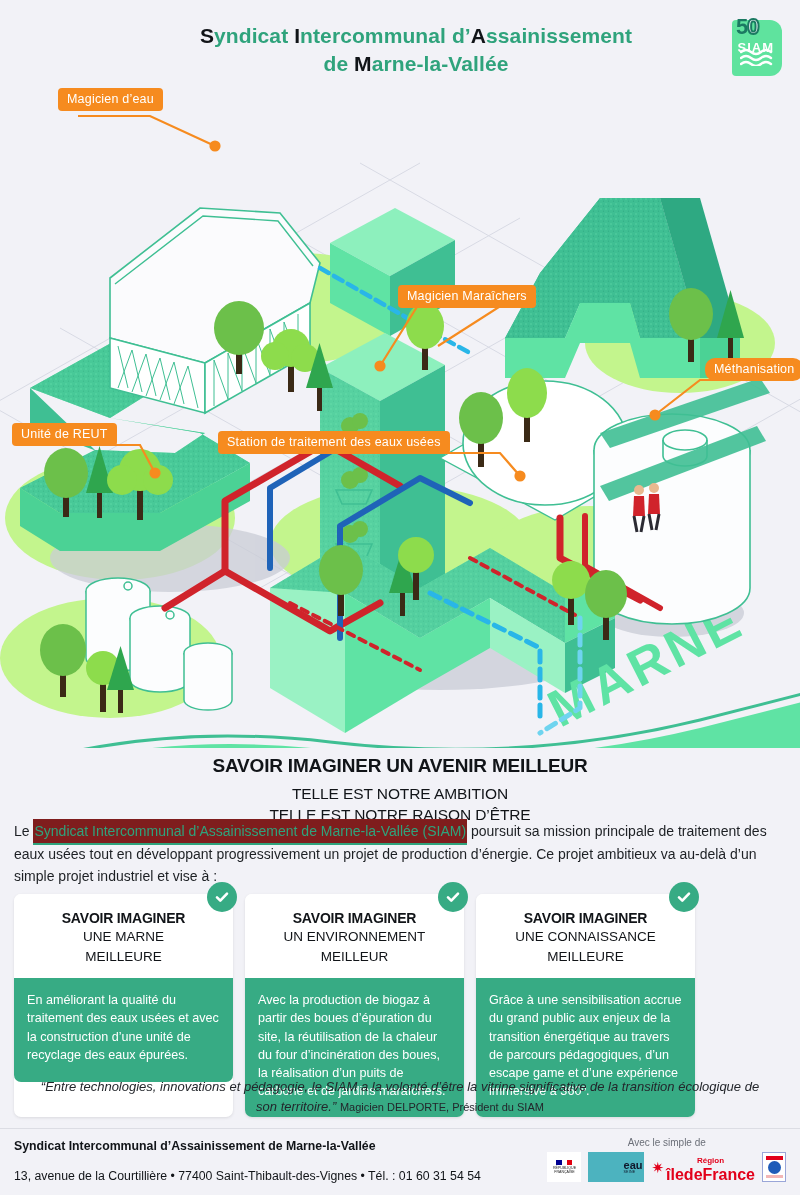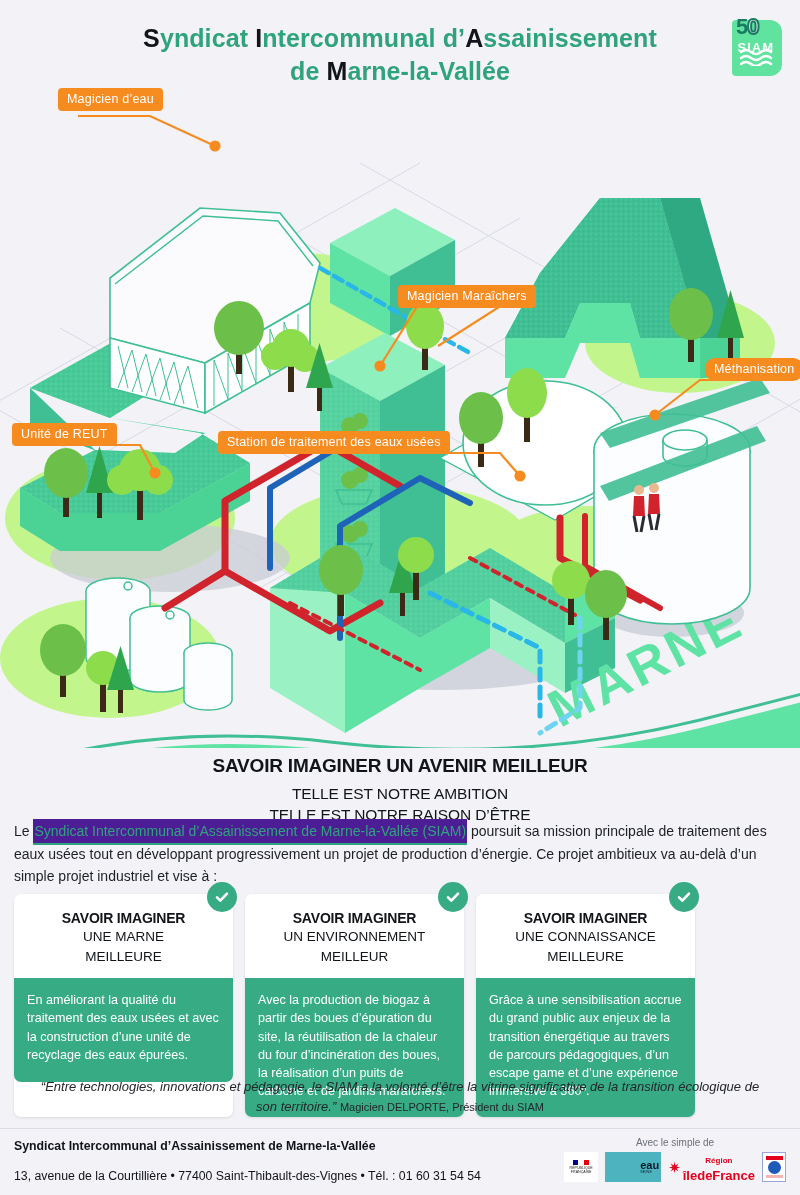--- a/index.html
+++ b/index.html
@@ -5,22 +5,22 @@
   * { box-sizing: border-box; margin:0; padding:0; }
   body {
     width: 800px; height: 1195px;
     background: #f2f2f7;
     font-family: "Liberation Sans", sans-serif;
     overflow: hidden; position: relative;
   }
 
   
   .header { position:absolute; top:0; left:0; width:800px; height:95px; }
-  .title-block { position:absolute; left:120px; top:22px; width:560px; text-align:center;
-    font-size:25px; font-weight:bold; line-height:1.32; color:#2fa37c; letter-spacing:0.1px;}
+  .title-block { position:absolute; left:136px; top:22px; width:560px; text-align:center;
+    font-size:21px; font-weight:bold; line-height:1.32; color:#2fa37c; letter-spacing:0.1px;}
   .title-block .cap { color:#111418; }
   .logo { position:absolute; right:18px; top:14px; width:62px; height:62px; }
   .logo .sq { position:absolute; right:0; top:6px; width:50px; height:56px;
     background:#5fe39e; border-radius:4px 12px 12px 4px; }
   .logo .fifty { position:absolute; left:16px; top:0px; font-size:22px; font-weight:bold;
     color:#1b7a62; z-index:3; letter-spacing:-1px; }
   .logo .fifty .zero { display:inline-block; color:#eef0f6; -webkit-text-stroke:2px #1b7a62;}
   .logo .siam-txt { position:absolute; right:8px; top:26px; color:#fff; font-size:13px;
     font-weight:bold; letter-spacing:1px; z-index:4;}
   .logo .waves { position:absolute; right:6px; bottom:10px; z-index:4; }
@@ -31,21 +31,21 @@
 
   .tag { position:absolute; background:#f68b1f; color:#fff; font-size:12.5px;
     padding:4px 9px 5px; border-radius:4px; white-space:nowrap; letter-spacing:0.2px; }
 
   
   .msg { position:absolute; top:755px; left:0; width:800px; text-align:center; }
   .msg h2 { font-size:19px; font-weight:bold; color:#111418; letter-spacing:-0.2px; }
   .msg .sub { font-size:15.5px; color:#111418; line-height:1.33; margin-top:7px; letter-spacing:-0.1px;}
   .para { position:absolute; top:820px; left:14px; width:775px; font-size:14px;
     color:#1d2024; line-height:1.62; text-align:left; }
-  .hl { color:#2fa37c; background:#4c1d95; border-bottom:2px solid #2fa37c; padding:4px 1px; }
+  .hl { color:#2fa37c; background:#7f1d1d; border-bottom:2px solid #2fa37c; padding:4px 1px; }
 
   
   .cards { position:absolute; top:894px; left:14px; width:772px; display:flex; gap:12px; }
   .card { position:relative; width:219px; border-radius:7px; background:#fff;
     box-shadow:0 1px 3px rgba(0,0,0,.10); overflow:visible; }
   .card .head { padding:16px 10px 13px; text-align:center; background:#fff; border-radius:7px 7px 0 0;}
   .card .head .l1 { font-size:14px; font-weight:bold; color:#111418; letter-spacing:-0.2px;}
   .card .head .l2 { font-size:13.5px; color:#111418; line-height:1.3; margin-top:2px;}
   .card .body { background:#37ab84; color:#fff; font-size:12.6px; line-height:1.45;
     padding:13px 13px 16px; border-radius:0 0 7px 7px; min-height:104px; }
@@ -77,21 +77,21 @@
   .lg-rf .flag i { flex:1; }
   .lg-eau { width:56px; height:30px; background:#4cb3bf; color:#0f172a;
     display:flex; align-items:center; justify-content:flex-end; padding-right:2px;}
   .lg-eau .t { text-align:left; line-height:1; }
   .lg-eau .t b { font-size:11px; display:block; }
   .lg-eau .t i { font-size:3.6px; display:block; font-style:normal; letter-spacing:.2px;}
   .lg-idf { display:flex; align-items:center; gap:2px; }
   .lg-idf .star { color:#e2001a; font-size:15px; line-height:1;}
   .lg-idf .t { line-height:1.05; }
   .lg-idf .t .r { font-size:8px; color:#e2001a; font-weight:bold; }
-  .lg-idf .t .f { font-size:13px; color:#e2001a; font-weight:bold; }
+  .lg-idf .t .f { font-size:16px; color:#e2001a; font-weight:bold; }
   .lg-ademe { width:24px; height:30px; border:1px solid #9aa6d8; background:#fff;
     display:flex; flex-direction:column; align-items:center; justify-content:center; gap:1px;}
   .lg-ademe .bar { width:17px; height:4px; background:#e2001a; }
   .lg-ademe .glb { width:13px; height:13px; border-radius:50%; background:#1e5bb8; }
   .lg-ademe .bar2 { width:17px; height:3px; background:#f2b6b6; }
 </style>
 </head>
 <body>
 
 <div class="header">

